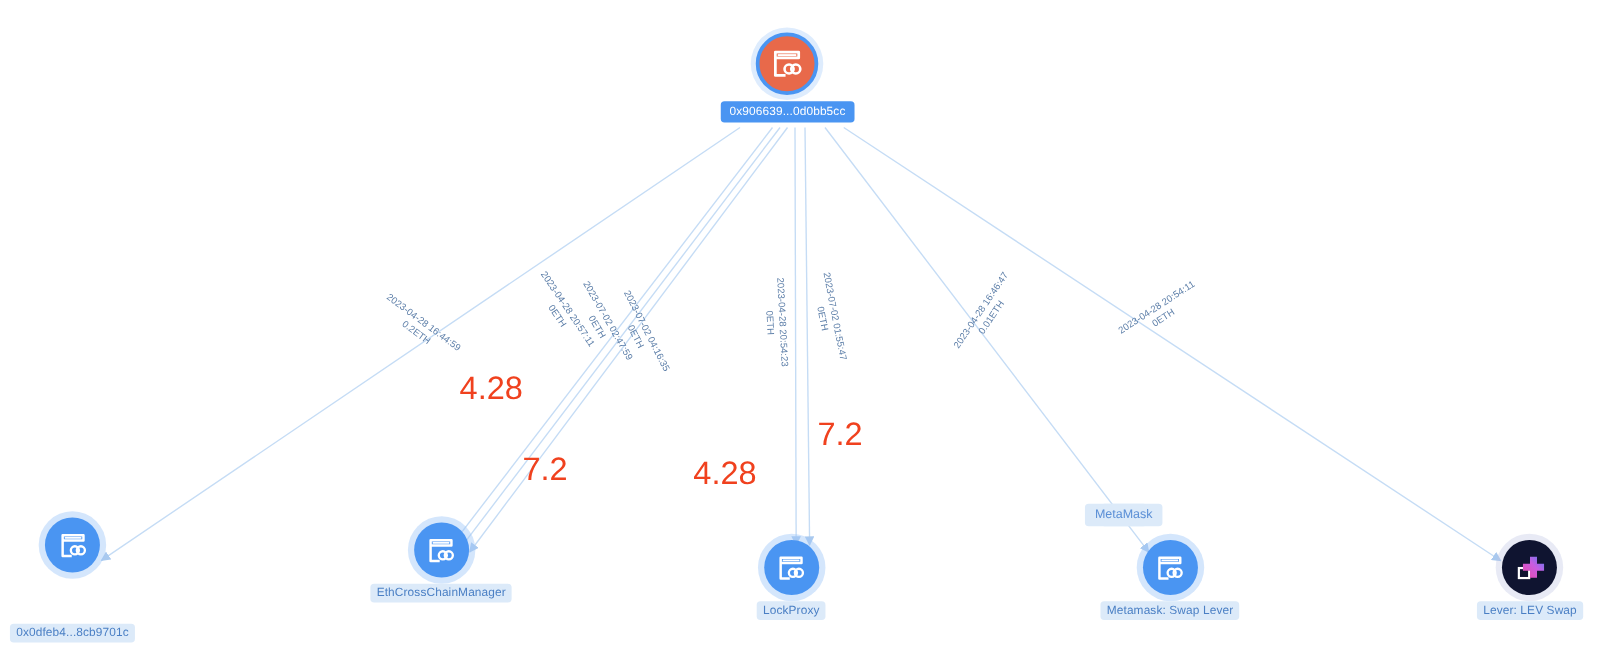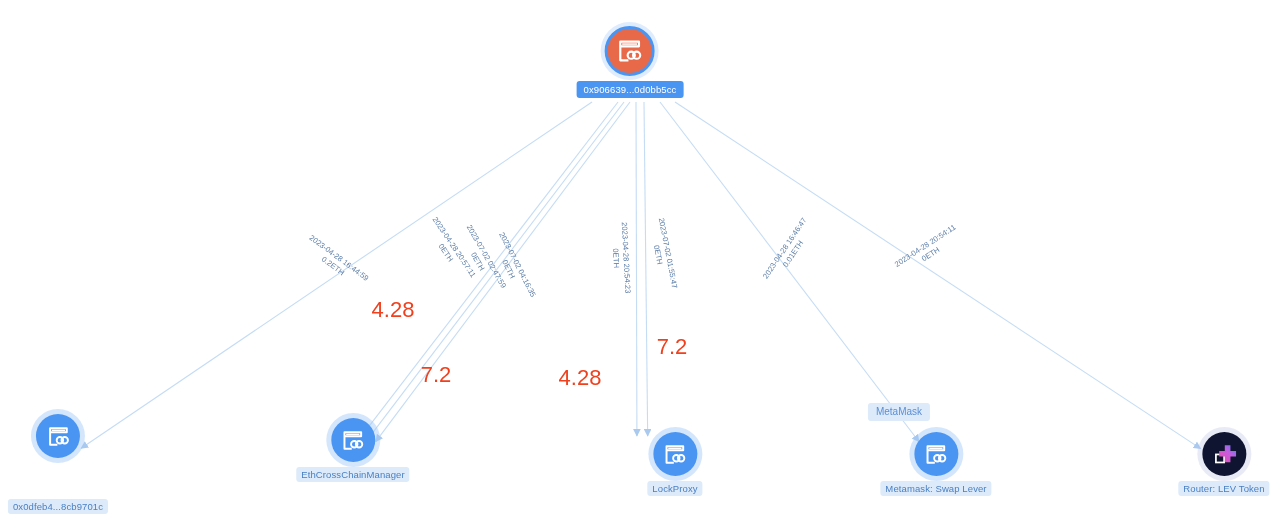--- a/index.html
+++ b/index.html
@@ -93,21 +93,21 @@
     color: #5c7ea8;
     white-space: nowrap;
     text-align: center;
     z-index: 3;
     letter-spacing: 0.05px;
   }
   .annotation {
     position: absolute;
     transform: translate(-50%, -50%);
     color: #f0411e;
-    font-size: 22px;
+    font-size: 26px;
     line-height: 26px;
     white-space: nowrap;
     z-index: 6;
   }
 </style>
 </head>
 <body>
 
 <svg id="graph-canvas" viewBox="0 0 1280 525" xmlns="http://www.w3.org/2000/svg">
   <defs>
@@ -188,21 +188,21 @@
       <div class="node-circle blue">
         <svg width="25" height="25" viewBox="0 0 24 24">
           <path d="M4 4 h16 v4 h-16 z M4 4 v16 h7" fill="none" stroke="#ffffff" stroke-width="1.9" stroke-linejoin="round"></path>
           <rect x="5.6" y="5.4" width="12.8" height="1.3" fill="#ffffff"></rect>
           <circle cx="13.4" cy="15.6" r="3.1" fill="none" stroke="#ffffff" stroke-width="1.8"></circle>
           <circle cx="18" cy="15.6" r="3.1" fill="none" stroke="#ffffff" stroke-width="1.8"></circle>
         </svg>
       </div>
       <div class="node-label">EthCrossChainManager</div>
     </div>
-    <div class="node" style="left: 675px; top: 464px;">
+    <div class="node" style="left: 633px; top: 464px;">
       <div class="node-circle blue">
         <svg width="25" height="25" viewBox="0 0 24 24">
           <path d="M4 4 h16 v4 h-16 z M4 4 v16 h7" fill="none" stroke="#ffffff" stroke-width="1.9" stroke-linejoin="round"></path>
           <rect x="5.6" y="5.4" width="12.8" height="1.3" fill="#ffffff"></rect>
           <circle cx="13.4" cy="15.6" r="3.1" fill="none" stroke="#ffffff" stroke-width="1.8"></circle>
           <circle cx="18" cy="15.6" r="3.1" fill="none" stroke="#ffffff" stroke-width="1.8"></circle>
         </svg>
       </div>
       <div class="node-label">LockProxy</div>
     </div>
@@ -224,21 +224,21 @@
             <linearGradient id="levgrad" x1="0" y1="1" x2="1" y2="0">
               <stop offset="0%" stop-color="#e84aa8"></stop>
               <stop offset="55%" stop-color="#c95ce0"></stop>
               <stop offset="100%" stop-color="#5b7cf5"></stop>
             </linearGradient>
           </defs>
           <rect x="4.2" y="12.4" width="7.6" height="7.4" fill="none" stroke="#ffffff" stroke-width="1.6"></rect>
           <path d="M12.4 4 h5.2 v5.2 h5.2 v5.2 h-5.2 v5.2 h-5.2 v-5.2 h-5.2 v-5.2 h5.2 z" fill="url(#levgrad)"></path>
         </svg>
       </div>
-      <div class="node-label">Router: LEV Token</div>
+      <div class="node-label">Lever: LEV Swap</div>
     </div>
   </div>
 <div id="tag-layer">
     <div class="tag" style="left: 899px; top: 412px;">DEX</div>
     <div class="tag" style="left: 899px; top: 412px;">MetaMask</div>
   </div>
 <div id="annotation-layer">
     <div class="annotation" style="left: 393px; top: 310px;">4.28</div>
     <div class="annotation" style="left: 436px; top: 375px;">7.2</div>
     <div class="annotation" style="left: 580px; top: 378px;">4.28</div>

